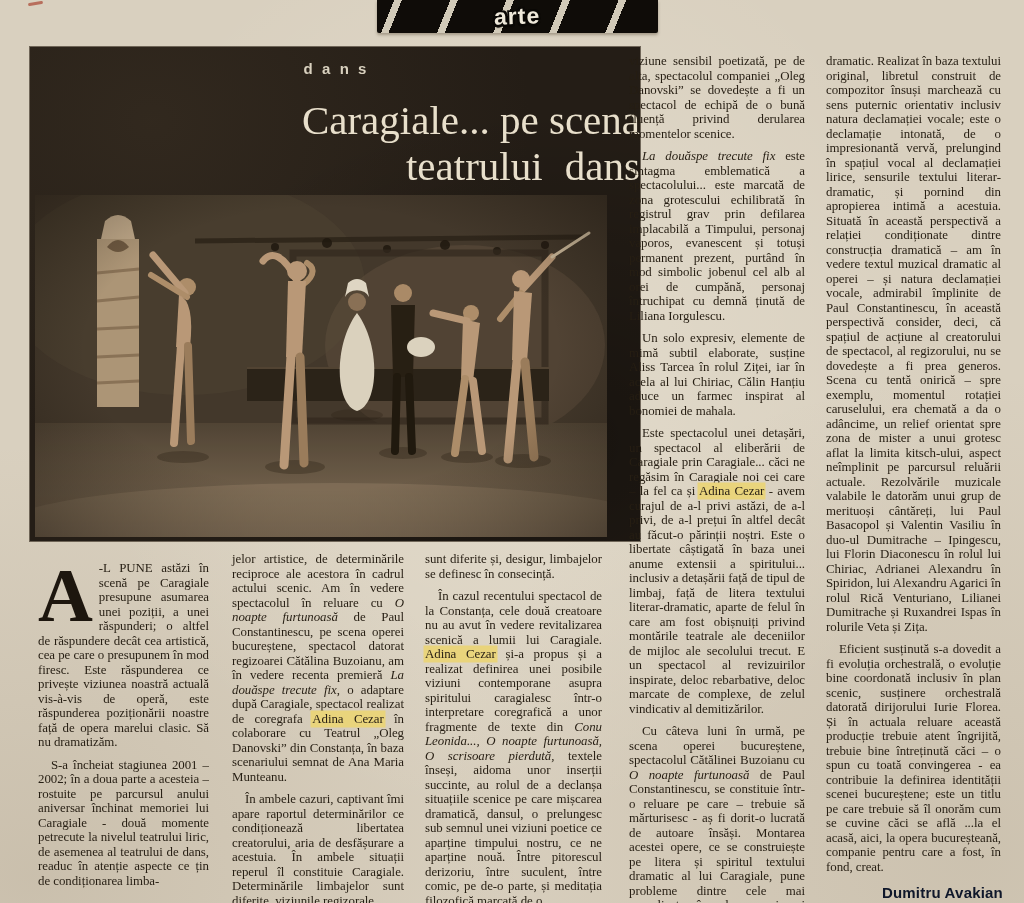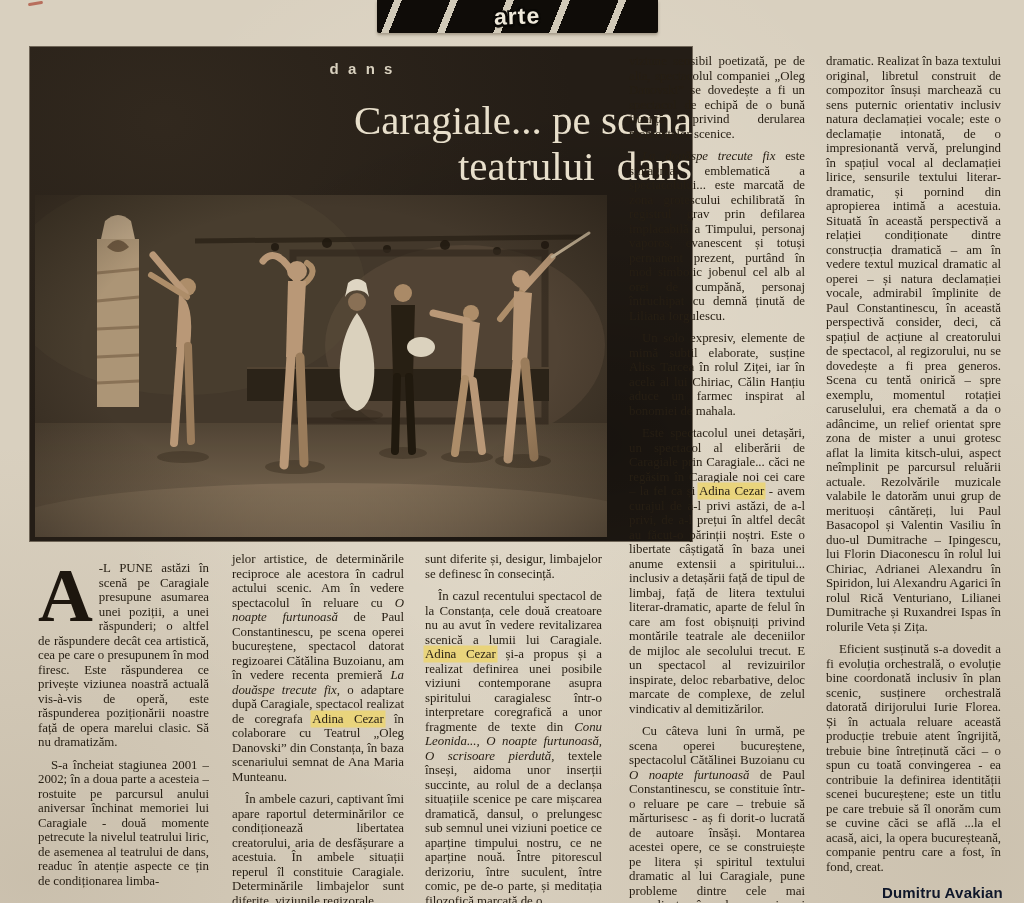--- a/index.html
+++ b/index.html
@@ -34,21 +34,21 @@
     display:flex;align-items:center;justify-content:center;
     box-shadow:0 2px 3px rgba(60,45,25,.35);
   }
   .masthead-word{
     font-family:"Liberation Sans", sans-serif;font-weight:bold;
     font-size:23px;color:#efe9da;letter-spacing:1px;transform:rotate(-2deg);
     text-shadow:2px 2px 0 #0a0805,-2px -2px 0 #0a0805,2px -2px 0 #0a0805,-2px 2px 0 #0a0805,0 3px 1px #0a0805;
   }
   
   .plate{
-    position:absolute;left:30px;top:47px;width:662px;height:494px;
+    position:absolute;left:30px;top:47px;width:610px;height:494px;
     background:
       radial-gradient(ellipse at 20% 15%, rgba(90,75,55,.25), rgba(0,0,0,0) 55%),
       radial-gradient(ellipse at 85% 80%, rgba(0,0,0,.35), rgba(0,0,0,0) 60%),
       var(--plate);
     box-shadow:0 0 0 1px rgba(40,30,18,.6);
   }
   .kicker{
     text-align:center;padding-top:13px;
     font-family:"Liberation Sans", sans-serif;font-weight:bold;
     font-size:15px;letter-spacing:.62em;text-indent:.62em;

